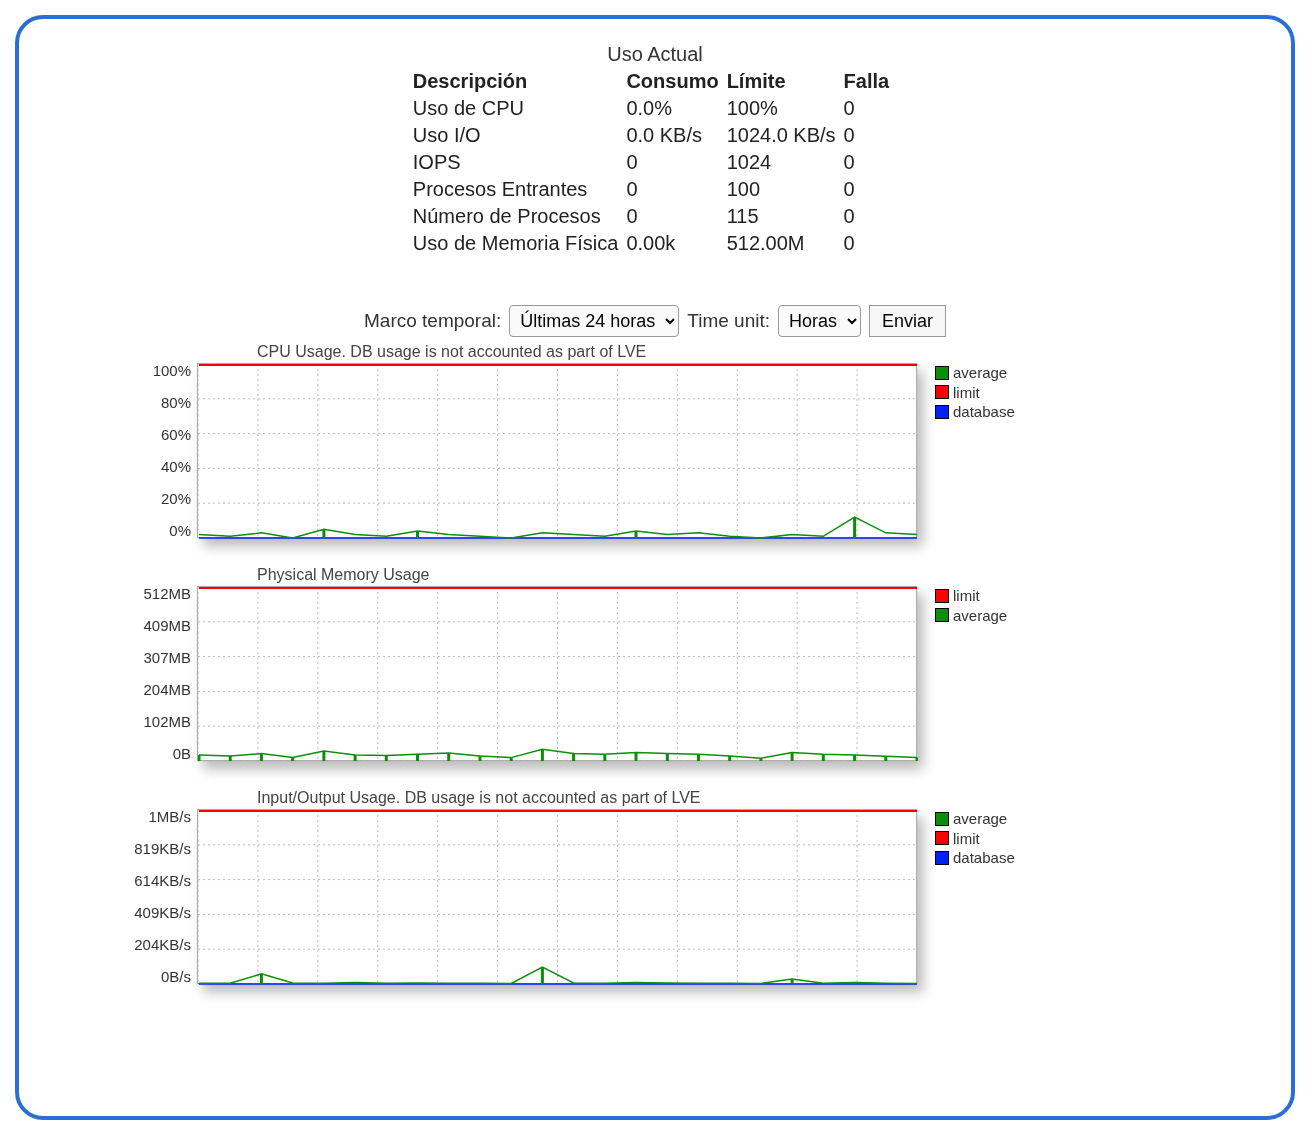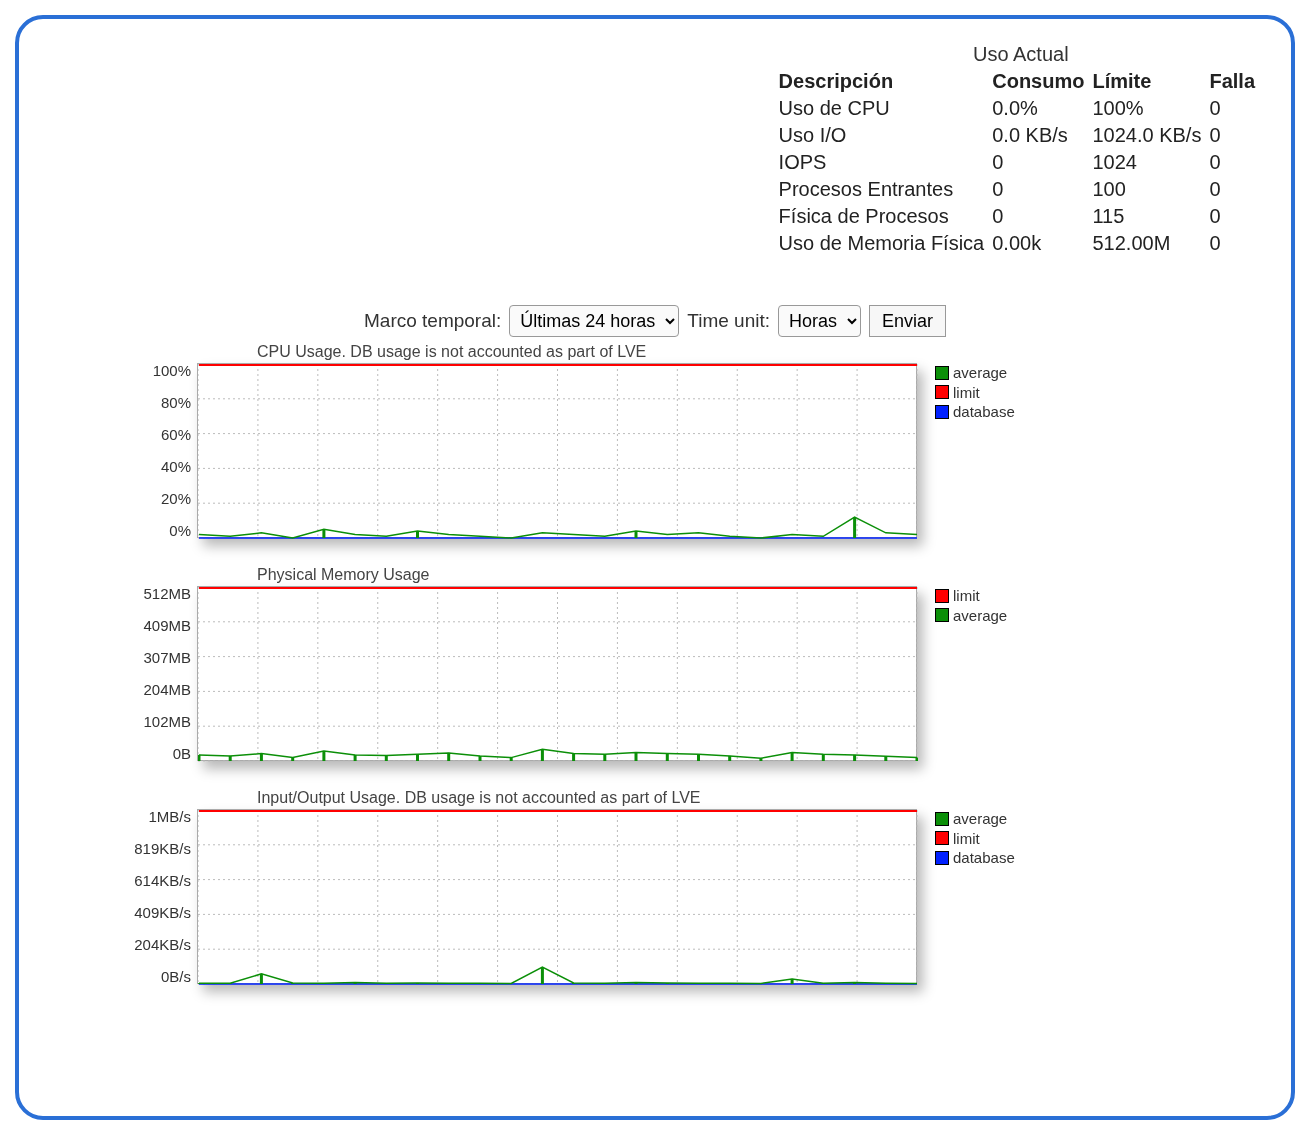--- a/index.html
+++ b/index.html
@@ -18,21 +18,21 @@
     min-height: 1105px;
     border: 4px solid #2a6fd6;
     border-radius: 28px;
     padding: 20px 28px 28px 28px;
     background: #fff;
     position: relative;
     overflow: hidden;
   }
   .table-wrap {
     display: flex;
-    justify-content: flex-end;
+    justify-content: center;
     margin-top: 4px;
   }
   .usage-table {
     border-collapse: collapse;
     font-size: 20px;
     color: #222;
   }
   .usage-caption {
     text-align: center;
     font-size: 20px;
@@ -164,21 +164,21 @@
             <td>1024</td>
             <td>0</td>
           </tr>
           <tr>
             <td>Procesos Entrantes</td>
             <td>0</td>
             <td>100</td>
             <td>0</td>
           </tr>
           <tr>
-            <td>Física de Procesos</td>
+            <td>Número de Procesos</td>
             <td>0</td>
             <td>115</td>
             <td>0</td>
           </tr>
           <tr>
             <td>Uso de Memoria Física</td>
             <td>0.00k</td>
             <td>512.00M</td>
             <td>0</td>
           </tr>

